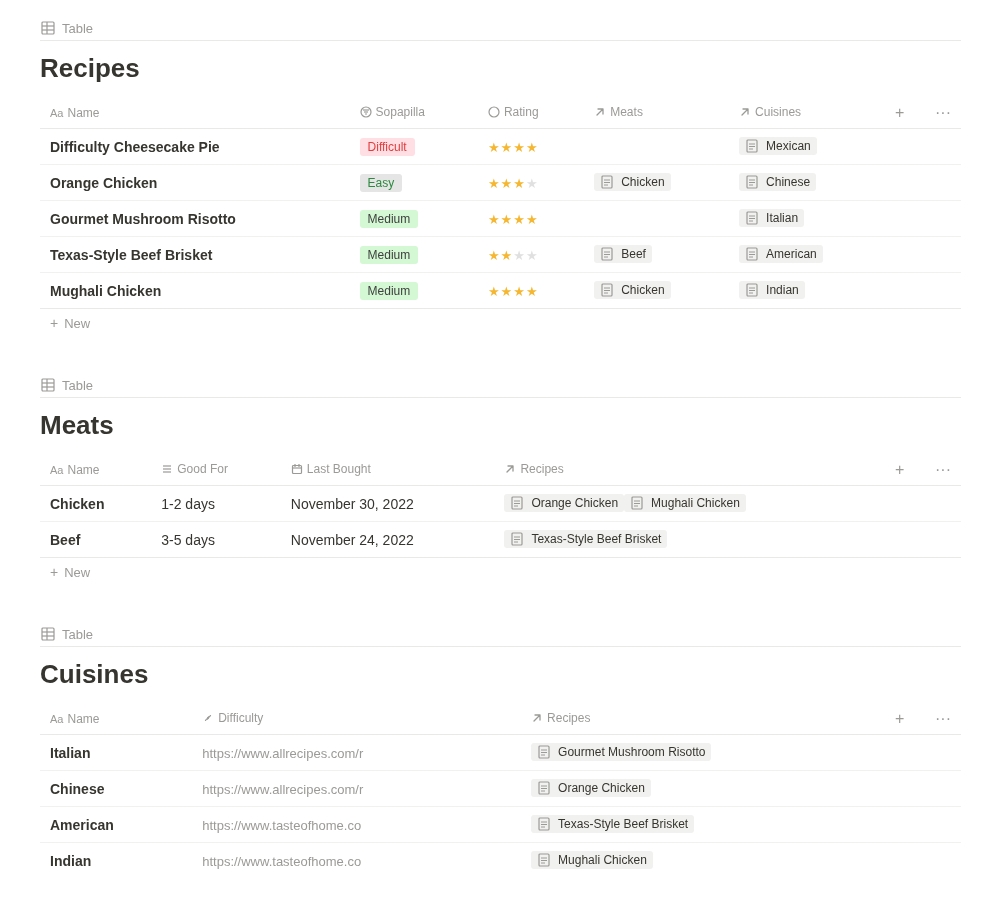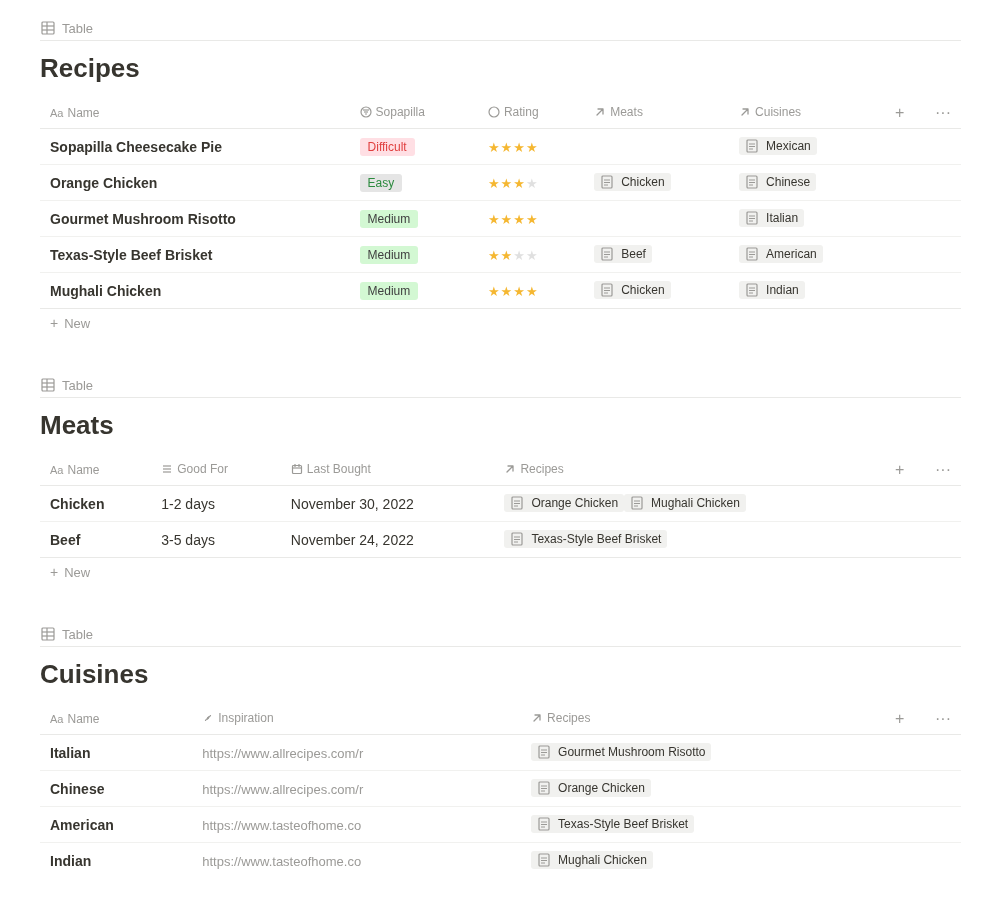--- a/index.html
+++ b/index.html
@@ -177,21 +177,21 @@
         <th style="width:40px">
           <span style="color:#9b9a97;font-size:16px;cursor:pointer">+</span>
         </th>
         <th style="width:30px">
           <span class="more-btn">···</span>
         </th>
       </tr>
     </thead>
     <tbody id="recipes-tbody">
     <tr>
-    <td class="name-cell">Sopapilla Cheesecake Pie</td>
+    <td class="name-cell">Difficulty Cheesecake Pie</td>
     <td><span class="badge badge-difficult">Difficult</span></td>
     <td><span class="stars">★★★★</span></td>
     <td></td>
     <td><span class="relation-chip"><svg width="14" height="14" viewBox="0 0 14 14" fill="none" style="flex-shrink:0;margin-right:3px">
     <rect x="2" y="1" width="10" height="12" rx="1" stroke="#9b9a97" stroke-width="1.2" fill="none"></rect>
     <line x1="4" y1="5" x2="10" y2="5" stroke="#9b9a97" stroke-width="1"></line>
     <line x1="4" y1="7.5" x2="10" y2="7.5" stroke="#9b9a97" stroke-width="1"></line>
     <line x1="4" y1="10" x2="8" y2="10" stroke="#9b9a97" stroke-width="1"></line>
   </svg>Mexican</span></td>
     <td></td>
@@ -393,21 +393,21 @@
             <span>Name</span>
           </span>
         </th>
         <th>
           <span class="col-header-icon">
             <svg width="12" height="12" viewBox="0 0 12 12" fill="none">
               <path d="M5 7L7 5" stroke="#9b9a97" stroke-width="1.2" stroke-linecap="round"></path>
               <path d="M3.5 8.5A2.5 2.5 0 015.5 7l1-1" stroke="#9b9a97" stroke-width="1.2" stroke-linecap="round"></path>
               <path d="M8.5 3.5A2.5 2.5 0 016.5 5l-1 1" stroke="#9b9a97" stroke-width="1.2" stroke-linecap="round"></path>
             </svg>
-            <span>Inspiration</span>
+            <span>Difficulty</span>
           </span>
         </th>
         <th>
           <span class="col-header-icon">
             <svg width="12" height="12" viewBox="0 0 12 12" fill="none">
               <path d="M3 9L9 3M9 3H4M9 3V8" stroke="#9b9a97" stroke-width="1.3" stroke-linecap="round"></path>
             </svg>
             <span>Recipes</span>
           </span>
         </th>

